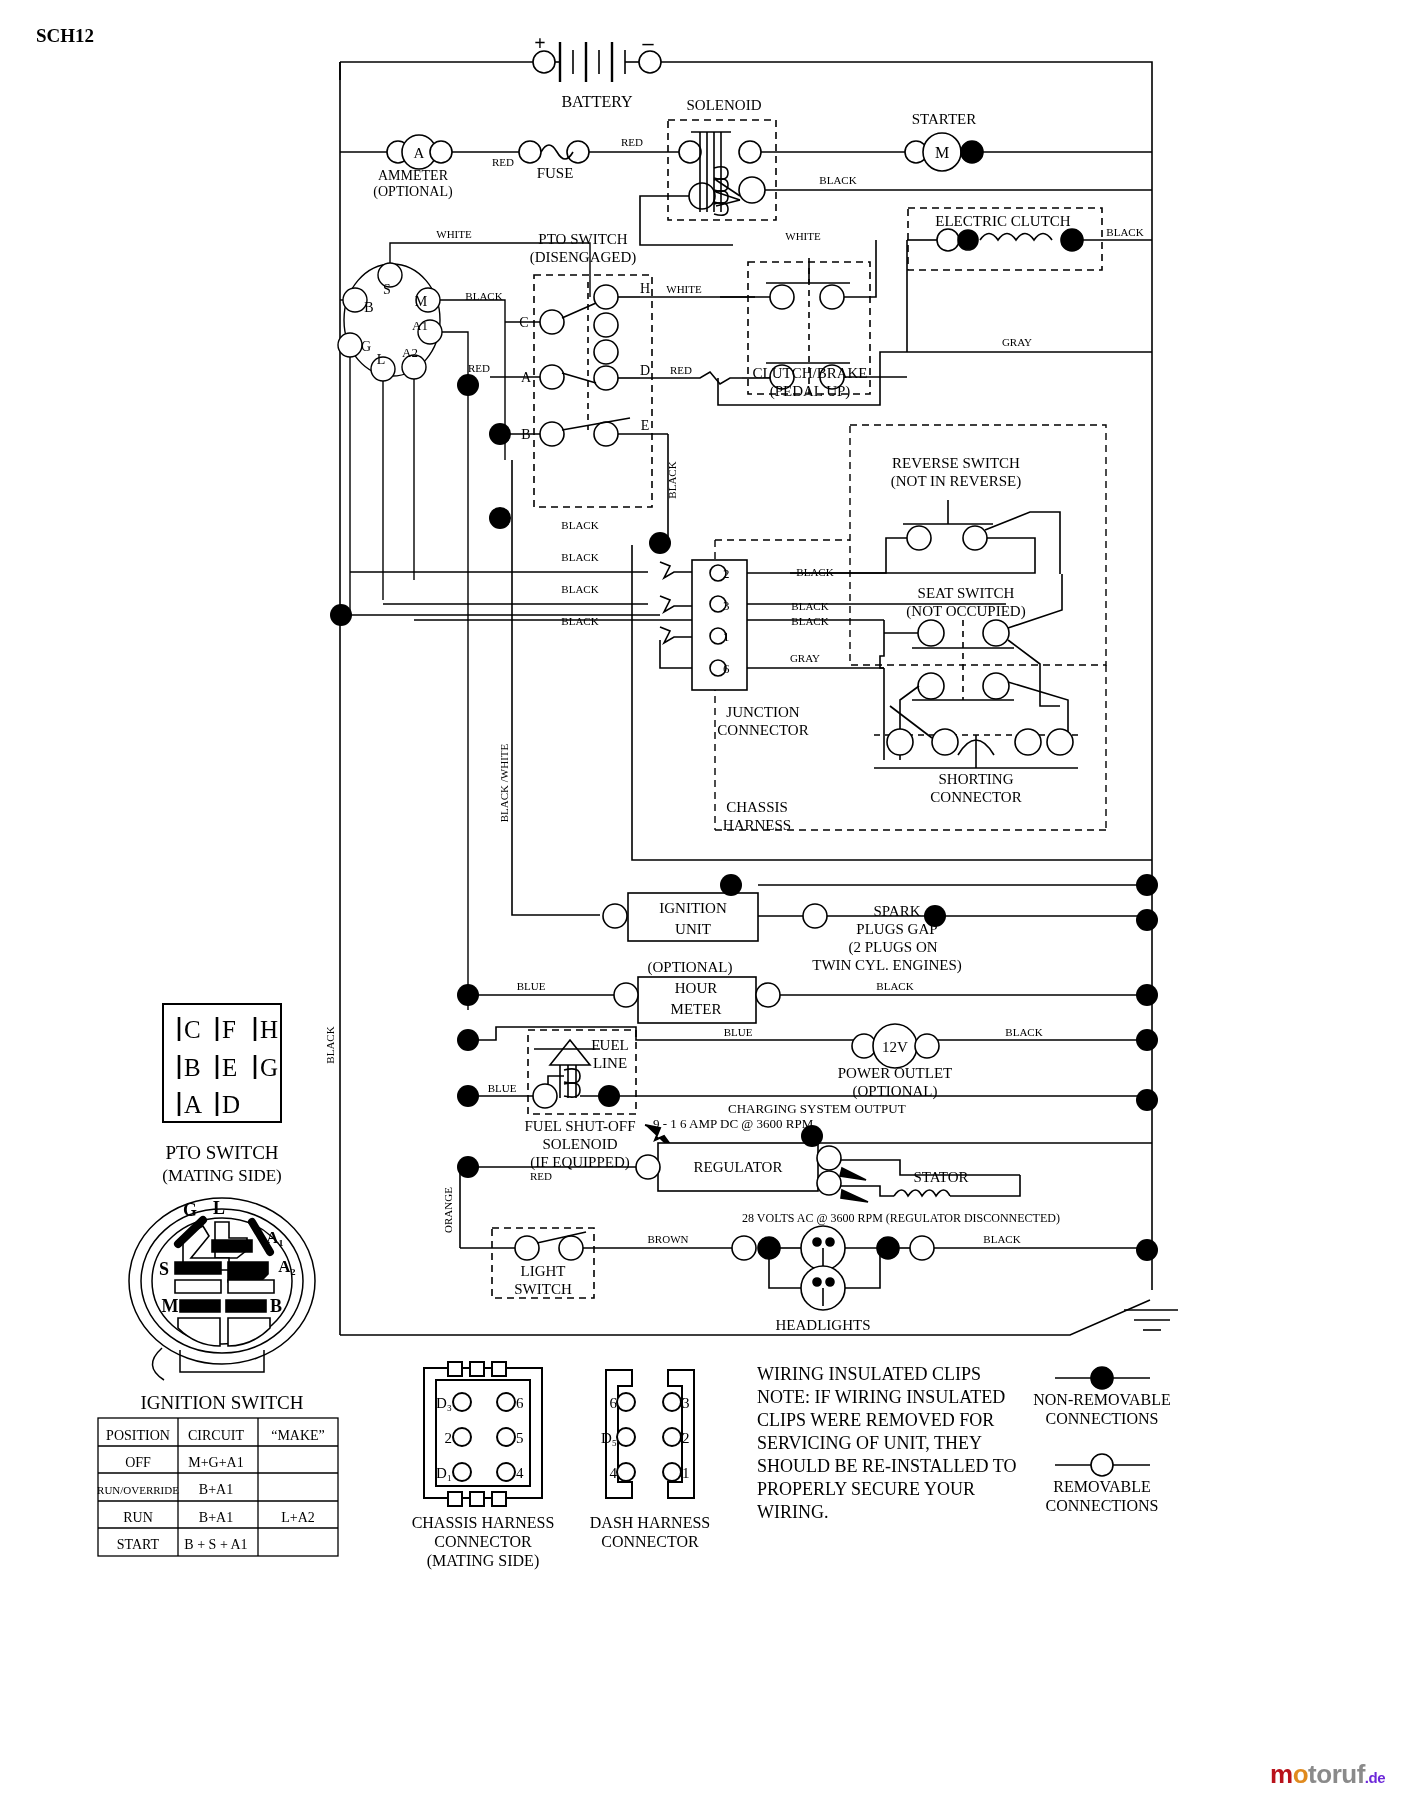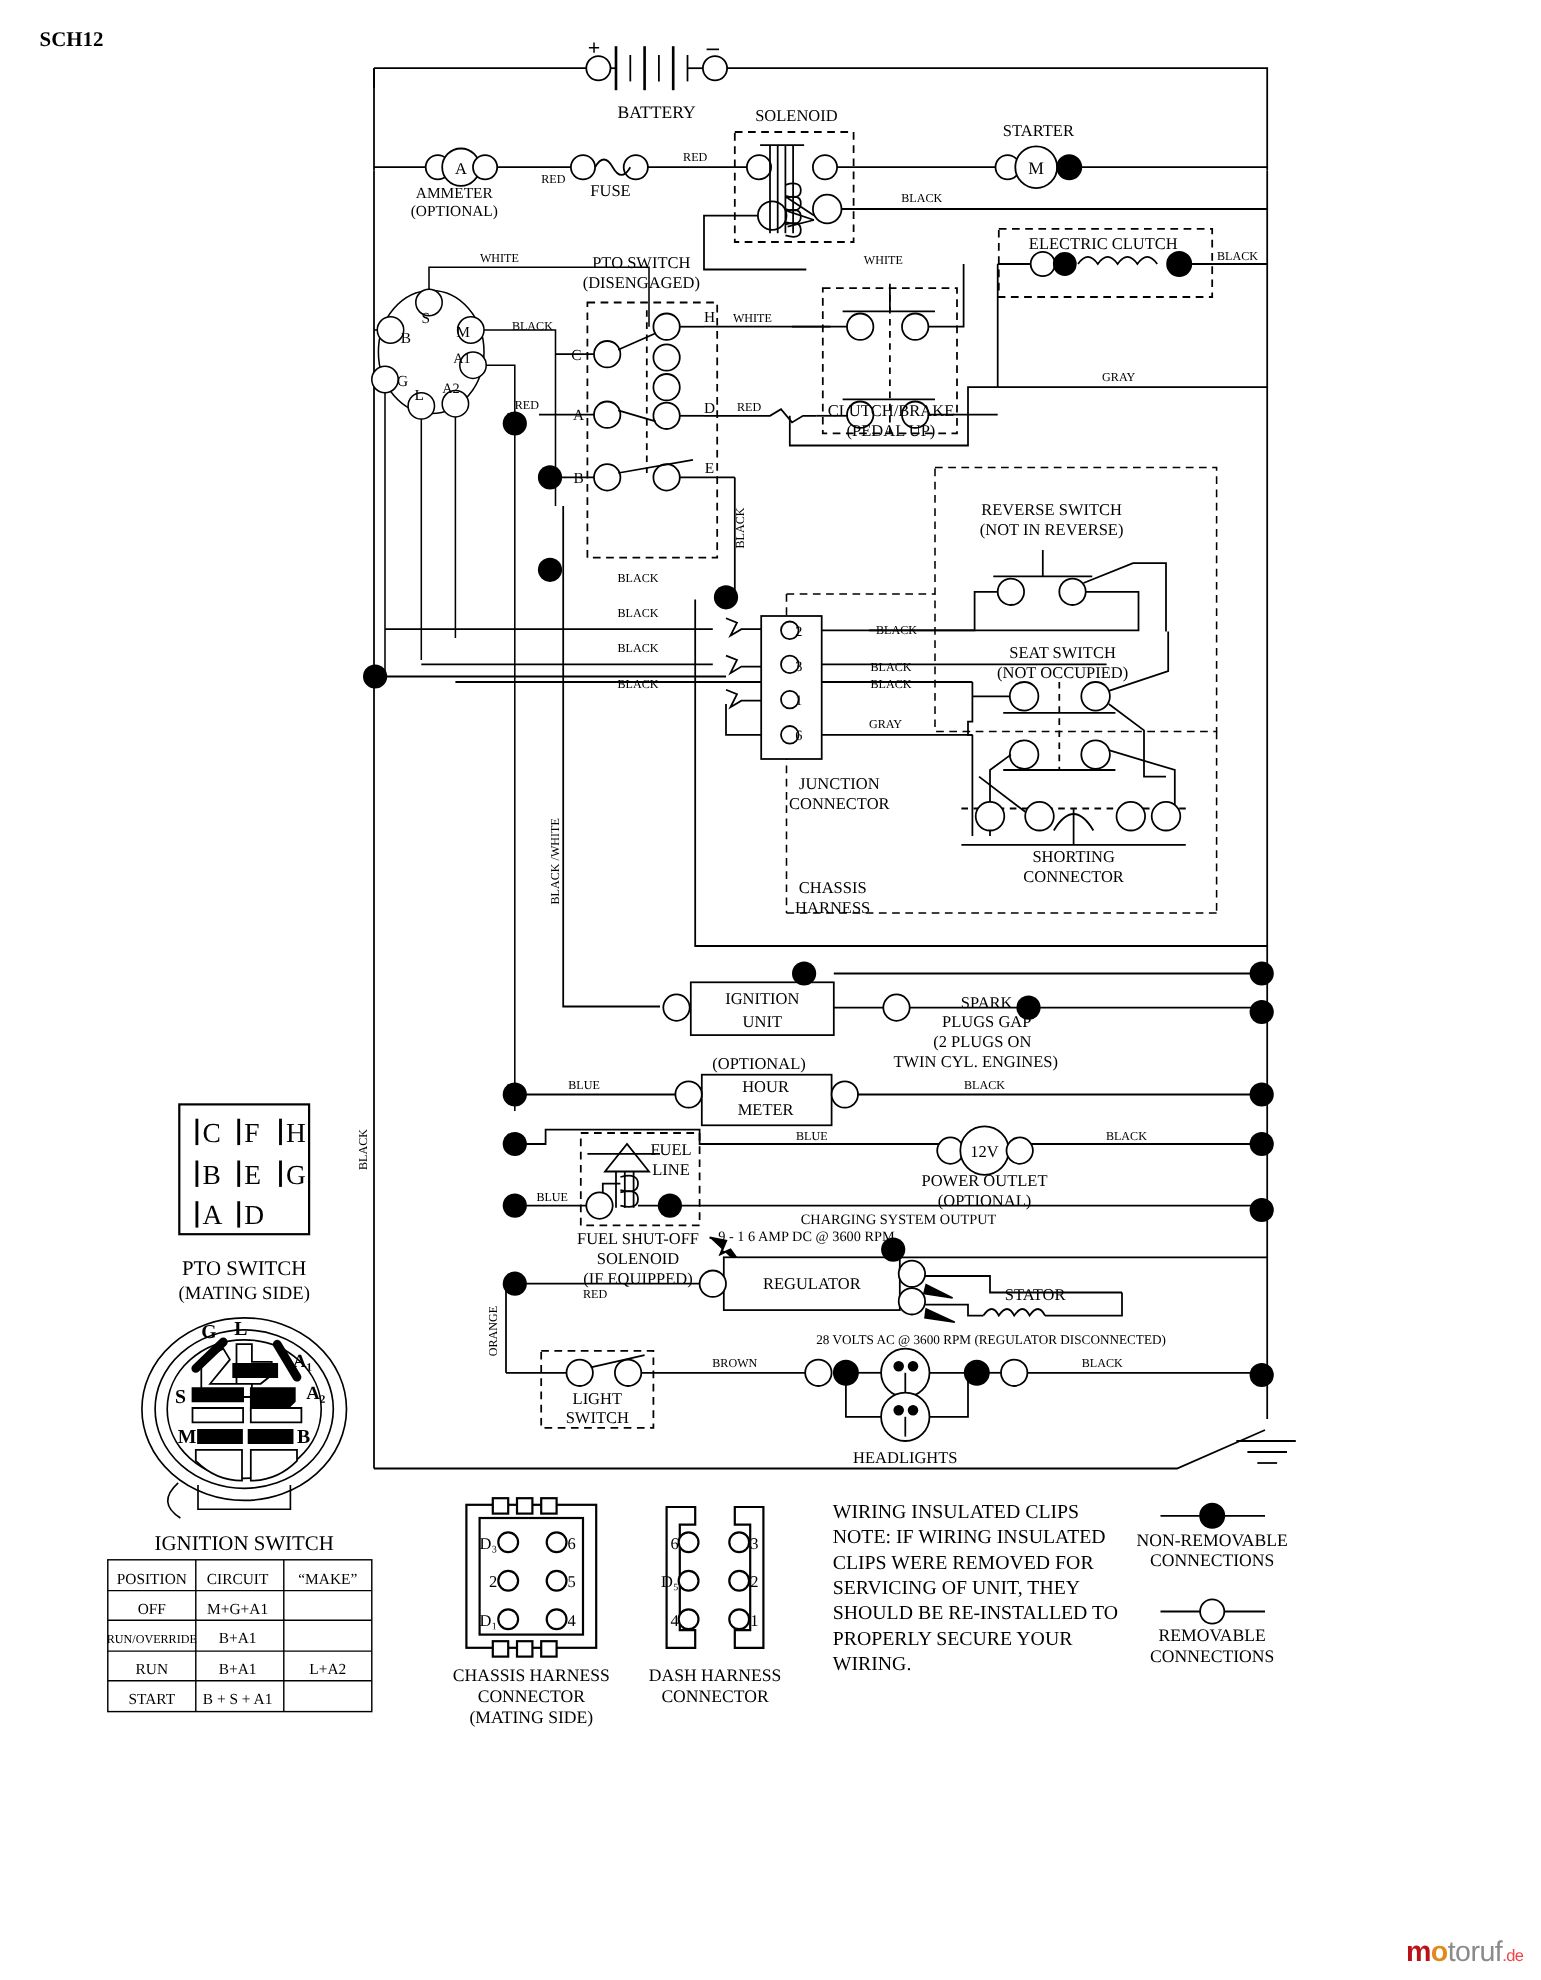--- a/index.html
+++ b/index.html
@@ -5,22 +5,22 @@
   html,body{margin:0;padding:0;background:#fff;}
   body{width:1401px;height:1800px;position:relative;
        font-family:"Liberation Serif", serif; color:#000;}
   #sheet{position:absolute;left:0;top:0;width:1401px;height:1800px;}
   svg{display:block;}
   .lbl{font-family:"Liberation Serif", serif;fill:#000;}
   .wm{position:absolute;right:16px;bottom:10px;font-family:"Liberation Sans",sans-serif;
       font-size:26px;letter-spacing:-0.5px;}
   .wm .m{color:#b9121b;font-weight:bold;}
   .wm .o{color:#e08a1e;font-weight:bold;}
-  .wm .rest{color:#8a8a8a;font-weight:normal;}
-  .wm .de{color:#ef4444;font-weight:normal;font-size:15px;}
+  .wm .rest{color:#8a8a8a;font-weight:bold;}
+  .wm .de{color:#6d28d9;font-weight:bold;font-size:15px;}
 </style>
 </head>
 <body>
 
 <div id="sheet">
 <svg width="1401" height="1800" viewBox="0 0 1401 1800" xmlns="http://www.w3.org/2000/svg">
   <rect x="0" y="0" width="1401" height="1800" fill="#ffffff"></rect>
 
   <g stroke="#000" fill="none" stroke-width="1.6">
 

